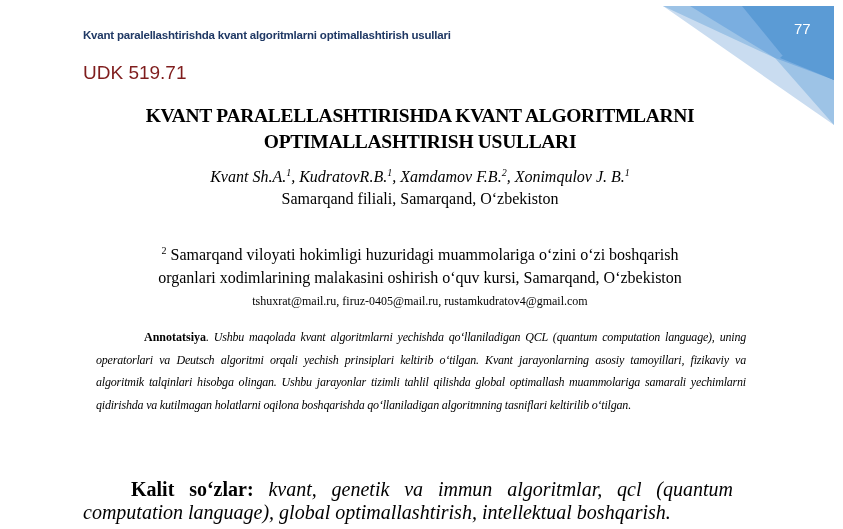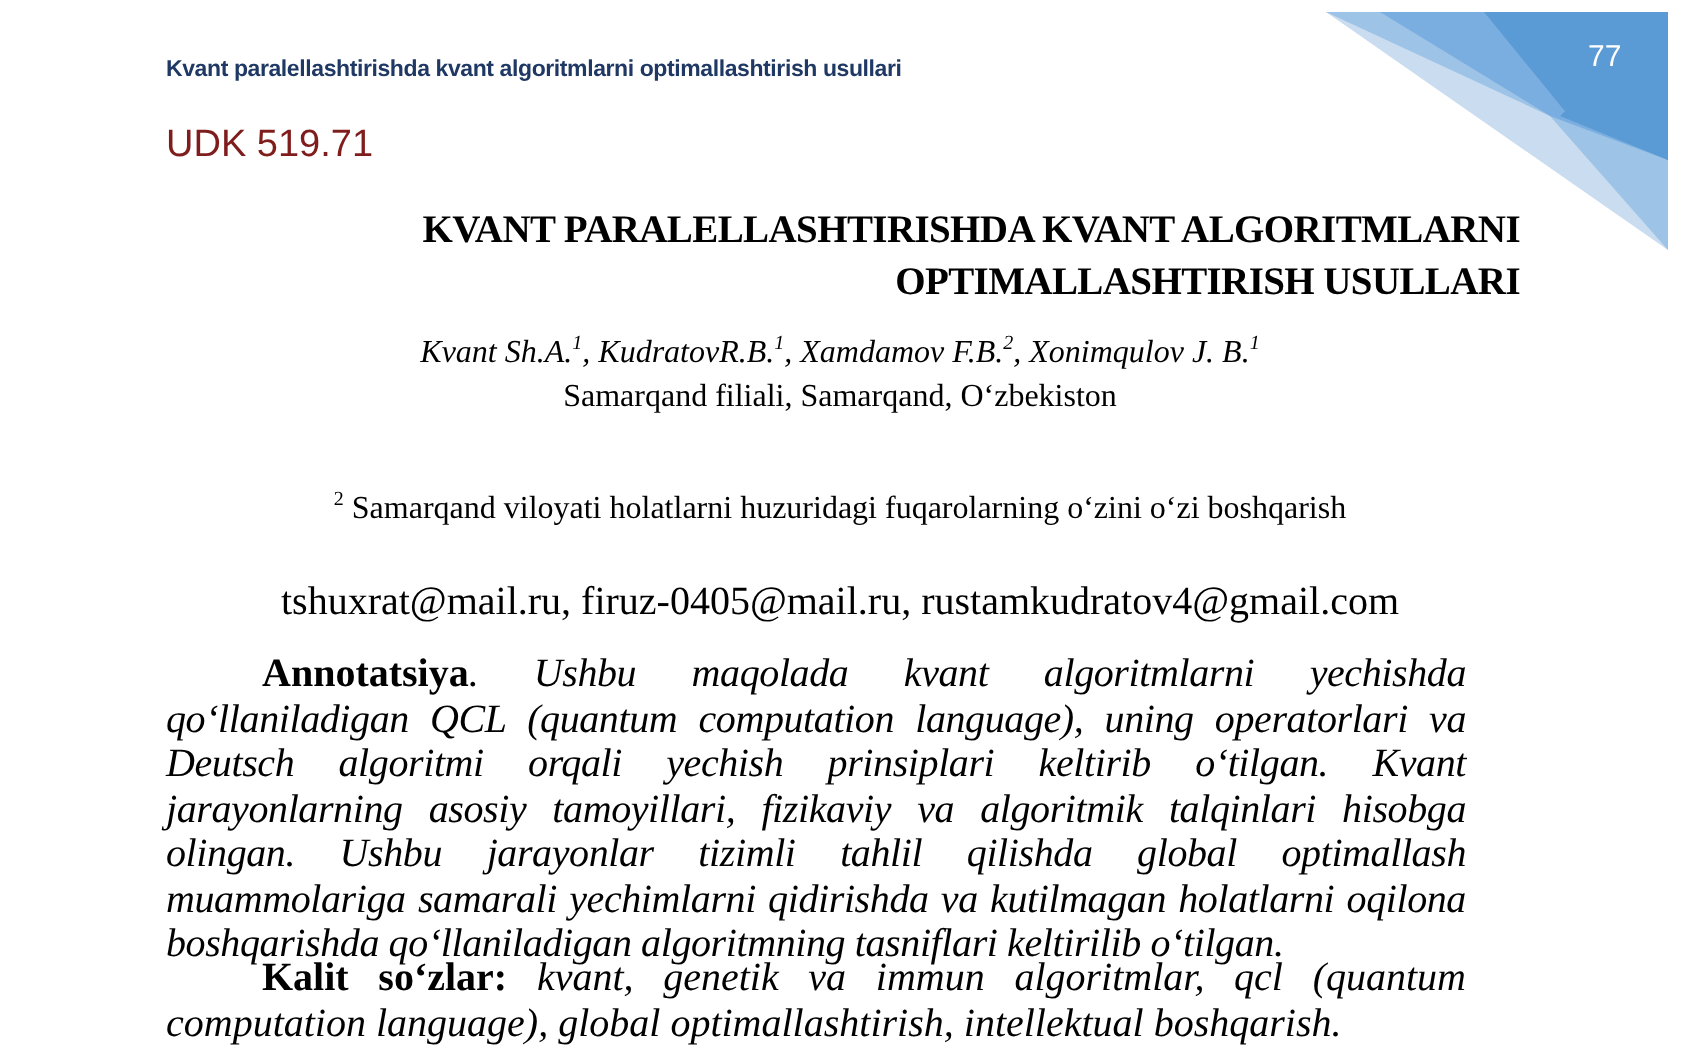--- a/index.html
+++ b/index.html
@@ -18,42 +18,42 @@
       font-family: "Liberation Sans", sans-serif; font-size: 11.5px; font-weight: bold;
       color: #1f3864; letter-spacing: -0.2px; white-space: nowrap;
     }
     .udk {
       position: absolute; left: 83px; top: 62px;
       font-family: "Liberation Sans", sans-serif; font-size: 19px; color: #7f1d1d;
       white-space: nowrap;
     }
     .title {
       position: absolute; left: 80px; top: 103px; width: 680px;
-      text-align: right; font-family: "Liberation Serif", serif; font-weight: bold;
+      text-align: center; font-family: "Liberation Serif", serif; font-weight: bold;
       font-size: 19.5px; line-height: 26px; letter-spacing: -0.3px;
     }
     .authors {
       position: absolute; left: 100px; top: 166px; width: 640px;
       text-align: center; font-style: italic; font-size: 16px; line-height: 22px;
       white-space: nowrap;
     }
     .affil {
       position: absolute; left: 100px; width: 640px; text-align: center;
       font-size: 16px; line-height: 22.5px;
     }
     .affil1 { top: 188px; }
     .affil2 { top: 244px; }
     .emails {
       position: absolute; left: 100px; top: 290px; width: 640px; text-align: center;
-      font-size: 20px; line-height: 22px;
+      font-size: 12px; line-height: 22px;
     }
     sup { font-size: 10px; line-height: 0; vertical-align: super; }
     .abstract {
-      position: absolute; left: 83px; top: 326px; width: 650px;
-      font-size: 20px; line-height: 22.5px; text-align: justify;
+      position: absolute; left: 96px; top: 326px; width: 650px;
+      font-size: 12px; line-height: 22.5px; text-align: justify;
       text-indent: 48px;
     }
     .abstract .body { font-style: italic; letter-spacing: -0.2px; }
     .keywords {
       position: absolute; left: 83px; top: 478px; width: 650px;
       font-size: 20px; line-height: 22.5px; text-align: justify; text-indent: 48px;
     }
     .keywords .body { font-style: italic; }
     b.label { font-weight: bold; }
   </style>
@@ -81,20 +81,21 @@
 
 <div class="authors">
   <span>Kvant Sh.A.</span><sup>1</sup><span>, </span><span>KudratovR.B.</span><sup>1</sup><span>, </span><span>Xamdamov F.B.</span><sup>2</sup><span>, </span><span>Xonimqulov J. B.</span><sup>1</sup>
 </div>
 
 <div class="affil affil1">
   <div>Samarqand filiali, Samarqand, O‘zbekiston</div>
 </div>
 
 <div class="affil affil2">
-  <div><sup>2</sup><span> Samarqand viloyati holatlarni huzuridagi fuqarolarning o‘zini o‘zi boshqarish</span></div>
+  <div><sup>2</sup><span> Samarqand viloyati hokimligi huzuridagi muammolariga o‘zini o‘zi boshqarish</span></div>
+  <div>organlari xodimlarining malakasini oshirish o‘quv kursi, Samarqand, O‘zbekiston</div>
 </div>
 
 <div class="emails">tshuxrat@mail.ru, firuz-0405@mail.ru, rustamkudratov4@gmail.com</div>
 
 <div class="abstract"><b class="label">Annotatsiya</b><span class="body">. Ushbu maqolada kvant algoritmlarni yechishda qo‘llaniladigan QCL (quantum computation language), uning operatorlari va Deutsch algoritmi orqali yechish prinsiplari keltirib o‘tilgan. Kvant jarayonlarning asosiy tamoyillari, fizikaviy va algoritmik talqinlari hisobga olingan. Ushbu jarayonlar tizimli tahlil qilishda global optimallash muammolariga samarali yechimlarni qidirishda va kutilmagan holatlarni oqilona boshqarishda qo‘llaniladigan algoritmning tasniflari keltirilib o‘tilgan.</span></div>
 
 <div class="keywords"><b class="label">Kalit so‘zlar:</b><span class="body"> kvant, genetik va immun algoritmlar, qcl (quantum computation language),  global optimallashtirish, intellektual boshqarish.</span></div>
 
 </body></html>

